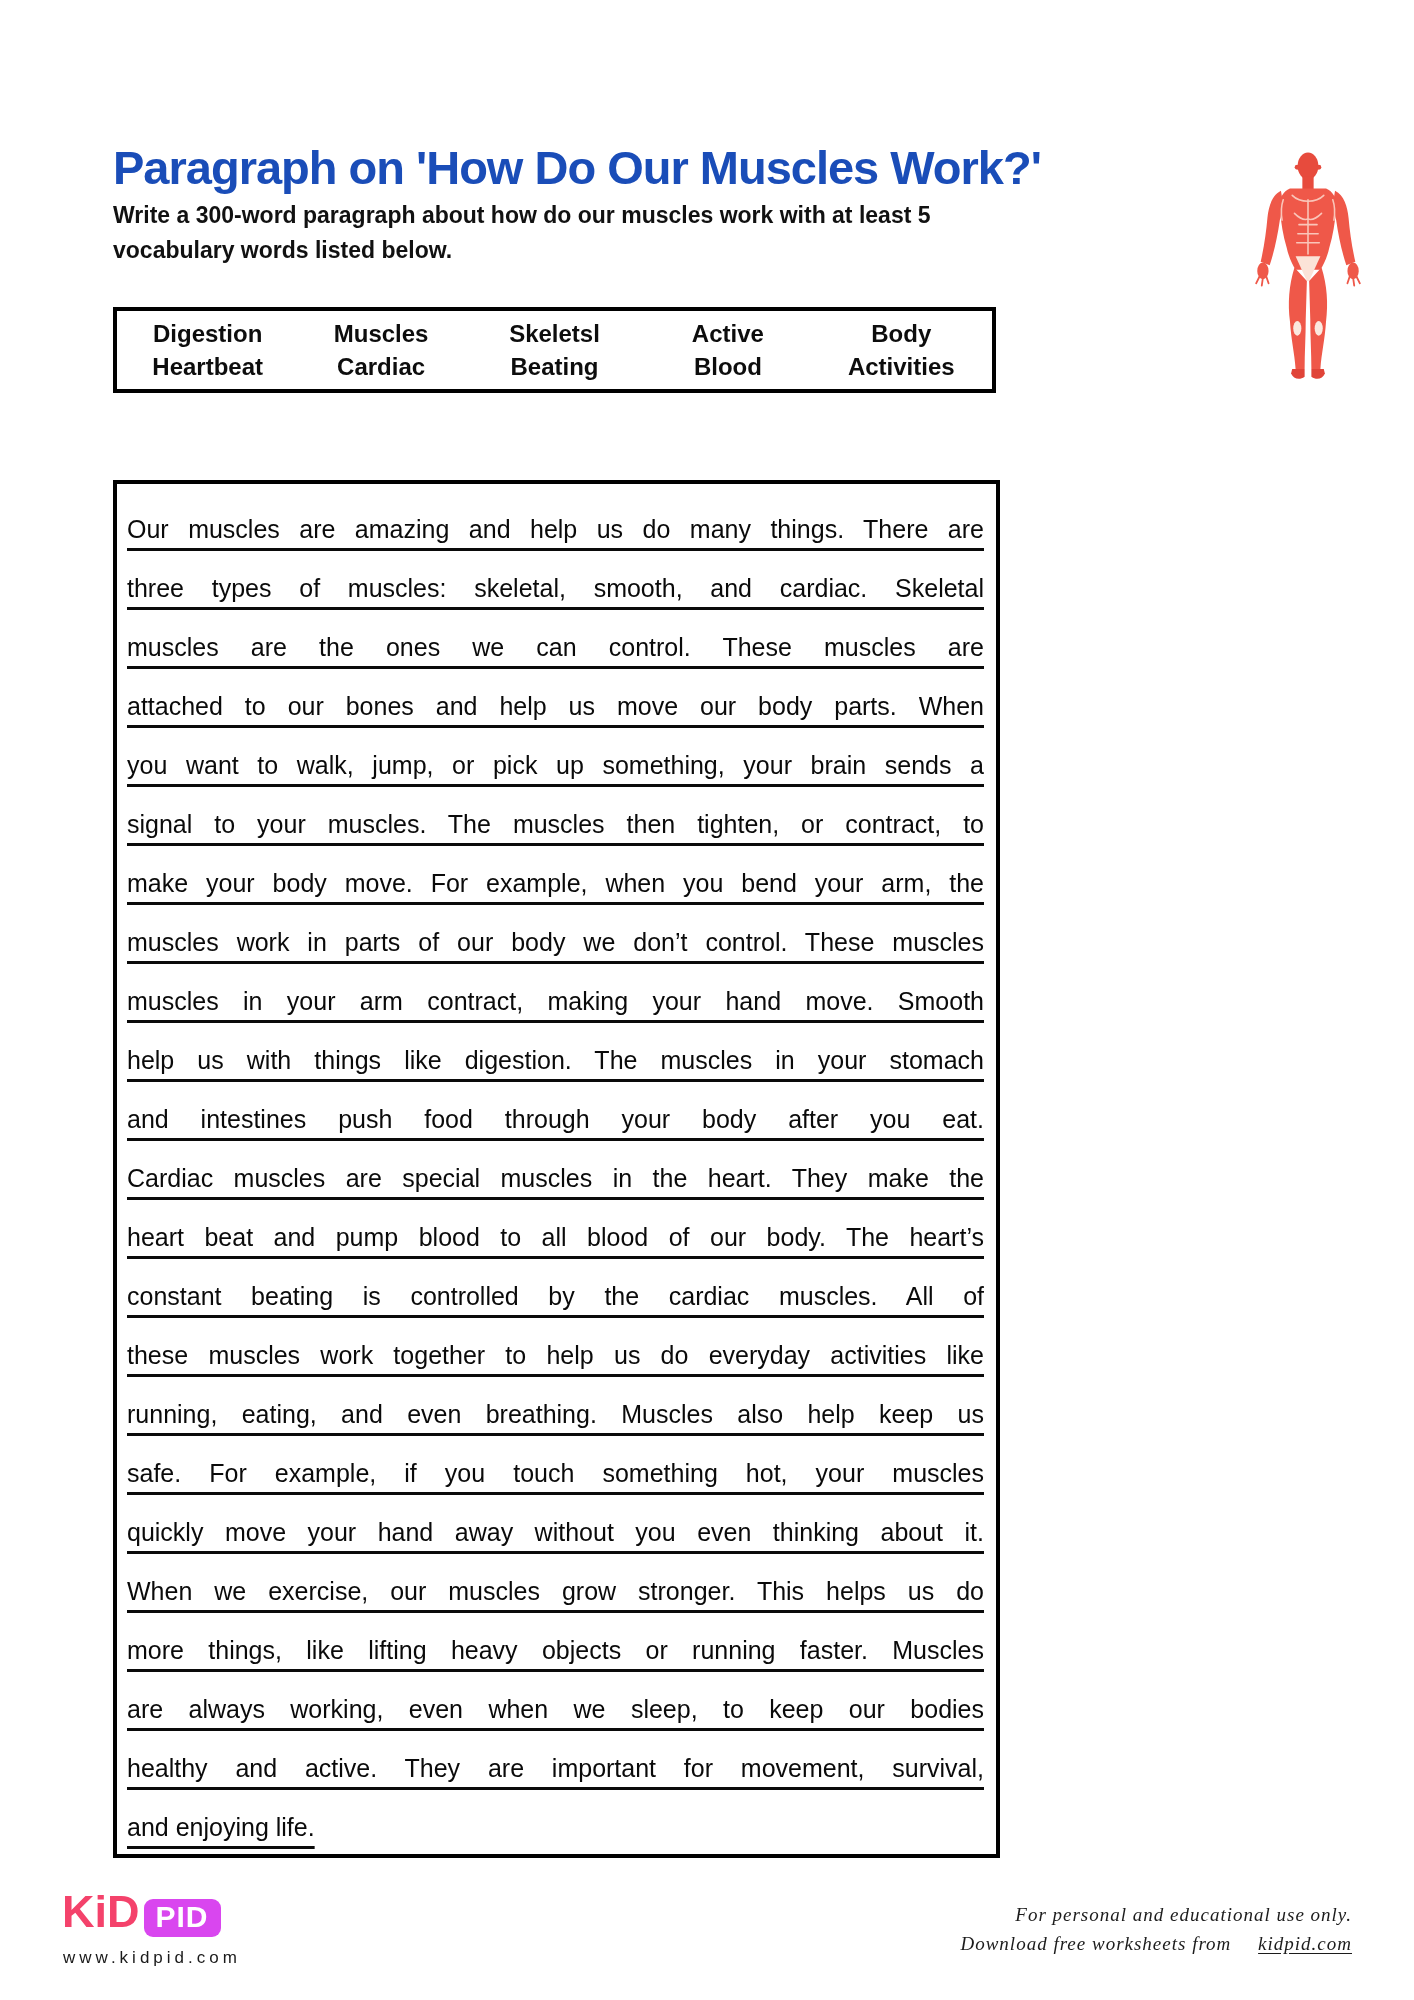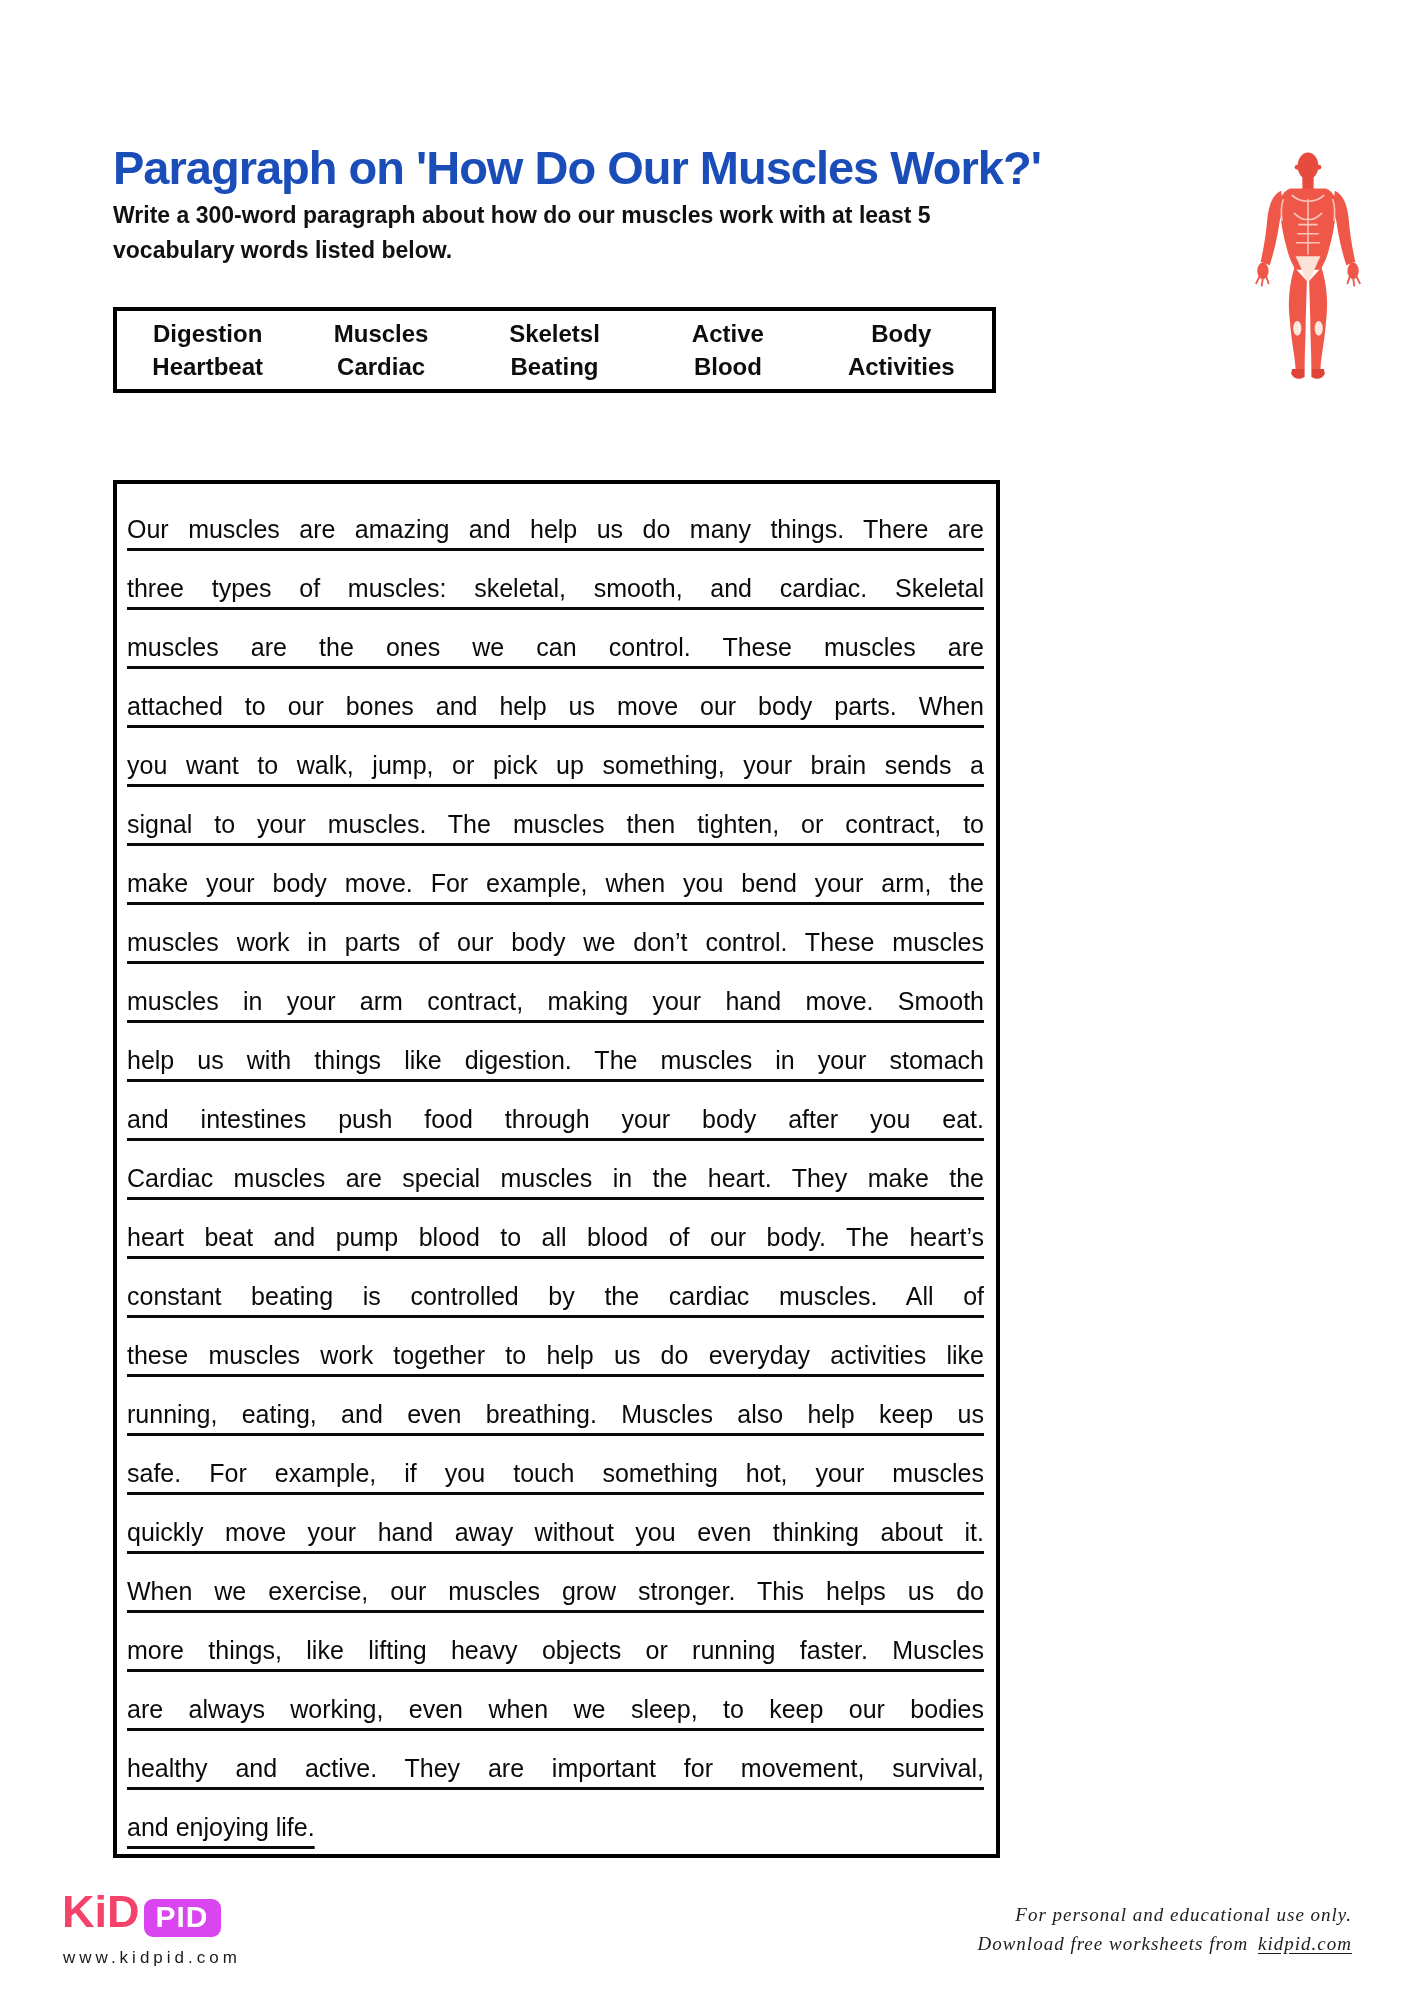--- a/index.html
+++ b/index.html
@@ -166,17 +166,17 @@
   <div class="logo">
     <span class="logo-kid" style="color: rgb(244, 66, 107);">KiD</span>
     <span class="logo-pid" style="background: #d946ef; margin-top: 13px;">PID</span>
   </div>
   <div class="website">www.kidpid.com</div>
 
   <div class="usage">
     <div>For personal and educational use only.</div>
     <div>
       <span>Download free worksheets from</span>
-      <a style="margin-left:4px;">kidpid.com</a>
+      <a style="margin-left:21px;">kidpid.com</a>
     </div>
   </div>
 
 </div>
 
 </body></html>

